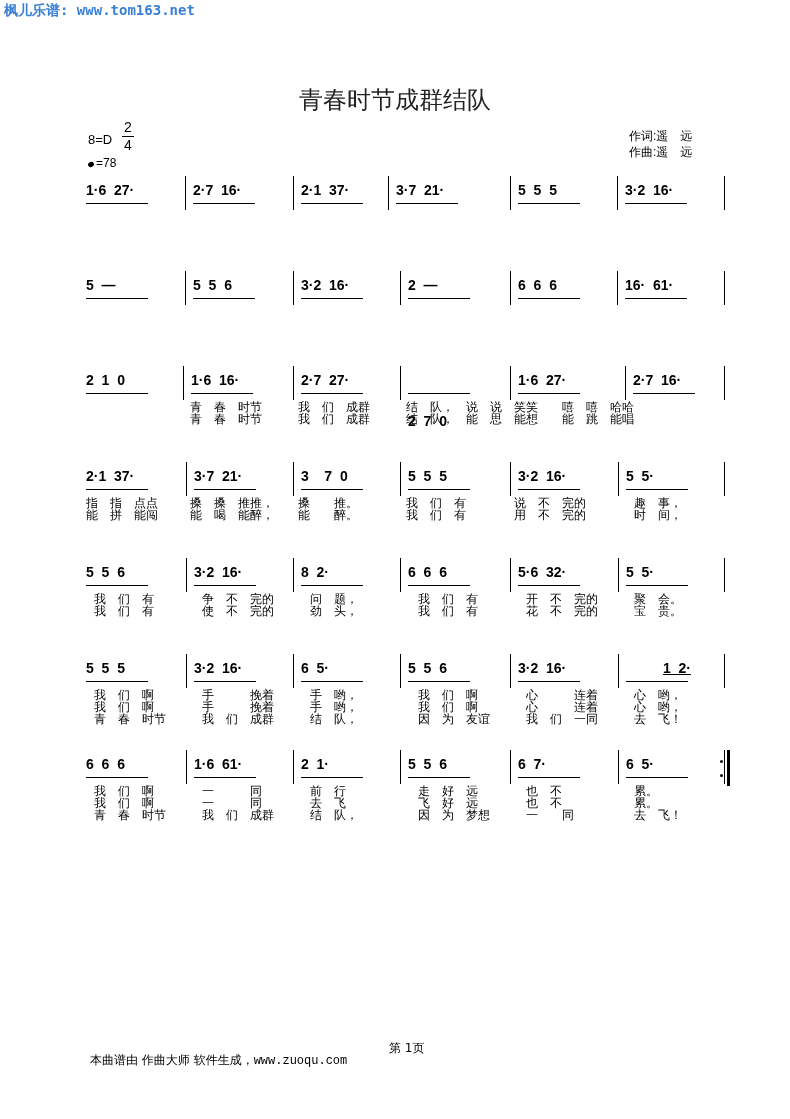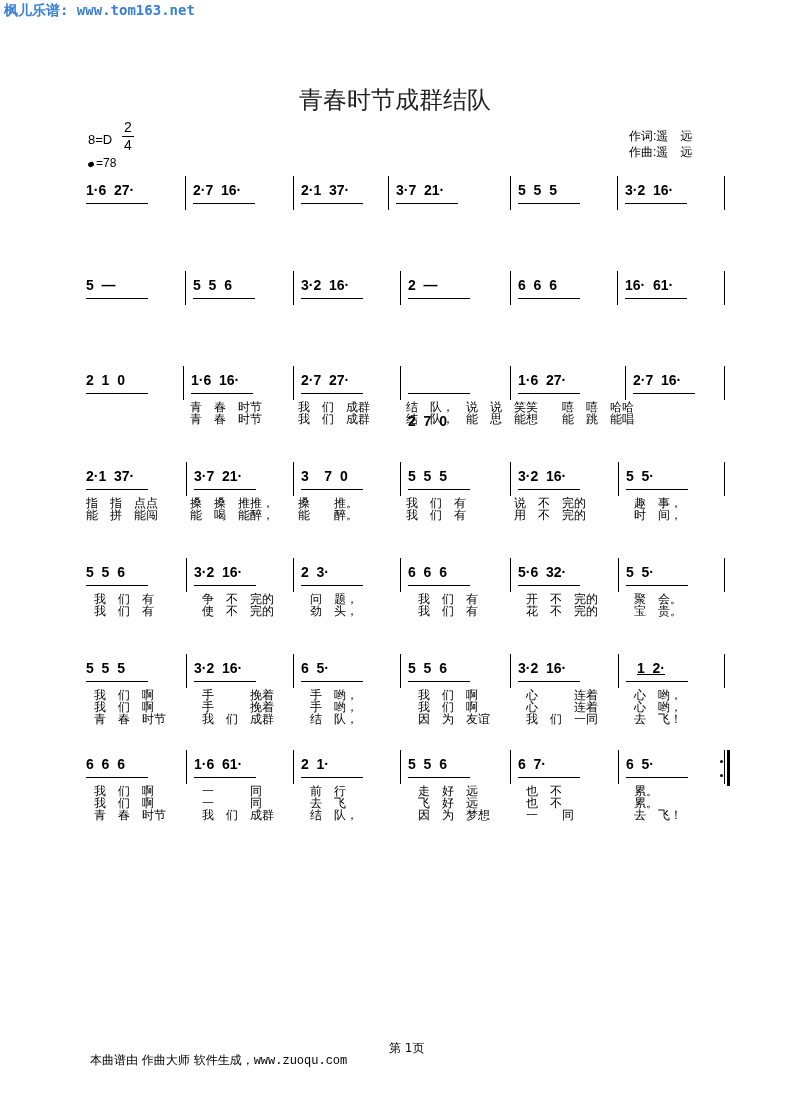--- a/index.html
+++ b/index.html
@@ -147,21 +147,21 @@
       <div class="bar" style="left: 186px; top: -6px; height: 34px;"></div>
       <div class="bar" style="left: 293px; top: -6px; height: 34px;"></div>
       <div class="bar" style="left: 400px; top: -6px; height: 34px;"></div>
       <div class="bar" style="left: 510px; top: -6px; height: 34px;"></div>
       <div class="bar" style="left: 618px; top: -6px; height: 34px;"></div>
       <div class="bar" style="left: 724px; top: -6px; height: 34px;"></div>
       <div class="notes" style="left: 86px; top: 0px;">5  5  6</div>
       <div class="ul" style="left: 86px; top: 21px; width: 62px;"></div>
       <div class="notes" style="left: 194px; top: 0px;">3·2  16·</div>
       <div class="ul" style="left: 194px; top: 21px; width: 62px;"></div>
-      <div class="notes" style="left: 301px; top: 0px;">2  3·</div>
+      <div class="notes" style="left: 301px; top: 0px;">8  2·</div>
       <div class="ul" style="left: 301px; top: 21px; width: 62px;"></div>
       <div class="notes" style="left: 408px; top: 0px;">6  6  6</div>
       <div class="ul" style="left: 408px; top: 21px; width: 62px;"></div>
       <div class="notes" style="left: 518px; top: 0px;">5·6  32·</div>
       <div class="ul" style="left: 518px; top: 21px; width: 62px;"></div>
       <div class="notes" style="left: 626px; top: 0px;">5  5·</div>
       <div class="ul" style="left: 626px; top: 21px; width: 62px;"></div>
       <div class="lyric" style="left: 94px; top: 29px;">我　们　有</div>
       <div class="lyric" style="left: 202px; top: 29px;">争　不　完的</div>
       <div class="lyric" style="left: 310px; top: 29px;">问　题，</div>
@@ -185,21 +185,21 @@
       <div class="notes" style="left: 86px; top: 0px;">5  5  5</div>
       <div class="ul" style="left: 86px; top: 21px; width: 62px;"></div>
       <div class="notes" style="left: 194px; top: 0px;">3·2  16·</div>
       <div class="ul" style="left: 194px; top: 21px; width: 62px;"></div>
       <div class="notes" style="left: 301px; top: 0px;">6  5·</div>
       <div class="ul" style="left: 301px; top: 21px; width: 62px;"></div>
       <div class="notes" style="left: 408px; top: 0px;">5  5  6</div>
       <div class="ul" style="left: 408px; top: 21px; width: 62px;"></div>
       <div class="notes" style="left: 518px; top: 0px;">3·2  16·</div>
       <div class="ul" style="left: 518px; top: 21px; width: 62px;"></div>
-      <div class="notes" style="left: 637px; top: 0px; text-decoration: underline;">1  2·</div>
+      <div class="notes" style="left: 663px; top: 0px; text-decoration: underline;">1  2·</div>
       <div class="ul" style="left: 626px; top: 21px; width: 62px;"></div>
       <div class="lyric" style="left: 94px; top: 29px;">我　们　啊</div>
       <div class="lyric" style="left: 202px; top: 29px;">手　　　挽着</div>
       <div class="lyric" style="left: 310px; top: 29px;">手　哟，</div>
       <div class="lyric" style="left: 418px; top: 29px;">我　们　啊</div>
       <div class="lyric" style="left: 526px; top: 29px;">心　　　连着</div>
       <div class="lyric" style="left: 634px; top: 29px;">心　哟，</div>
       <div class="lyric" style="left: 94px; top: 41px;">我　们　啊</div>
       <div class="lyric" style="left: 202px; top: 41px;">手　　　挽着</div>
       <div class="lyric" style="left: 310px; top: 41px;">手　哟，</div>

